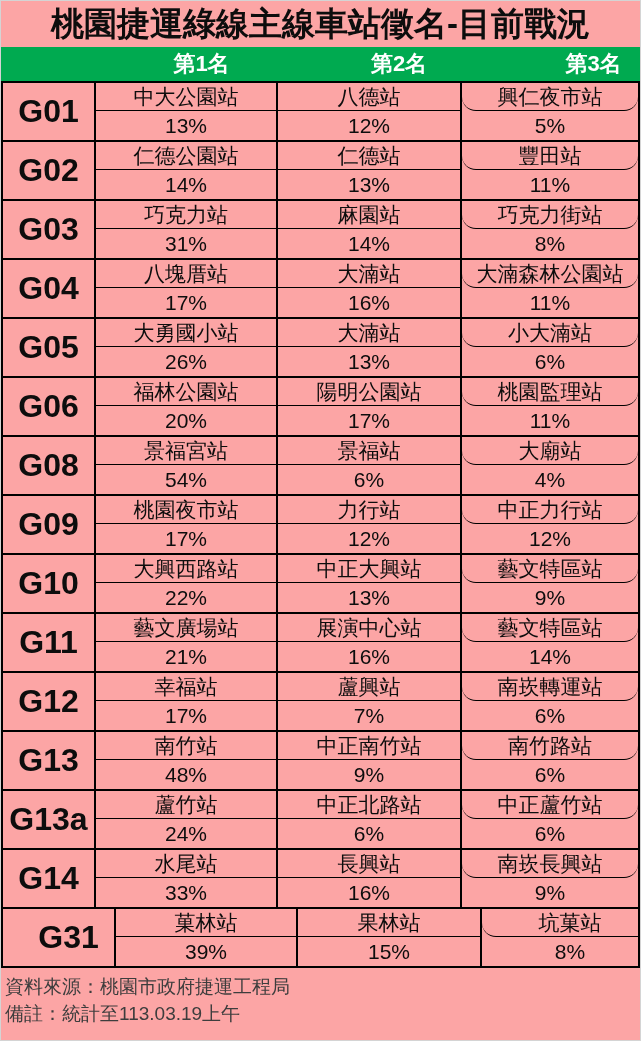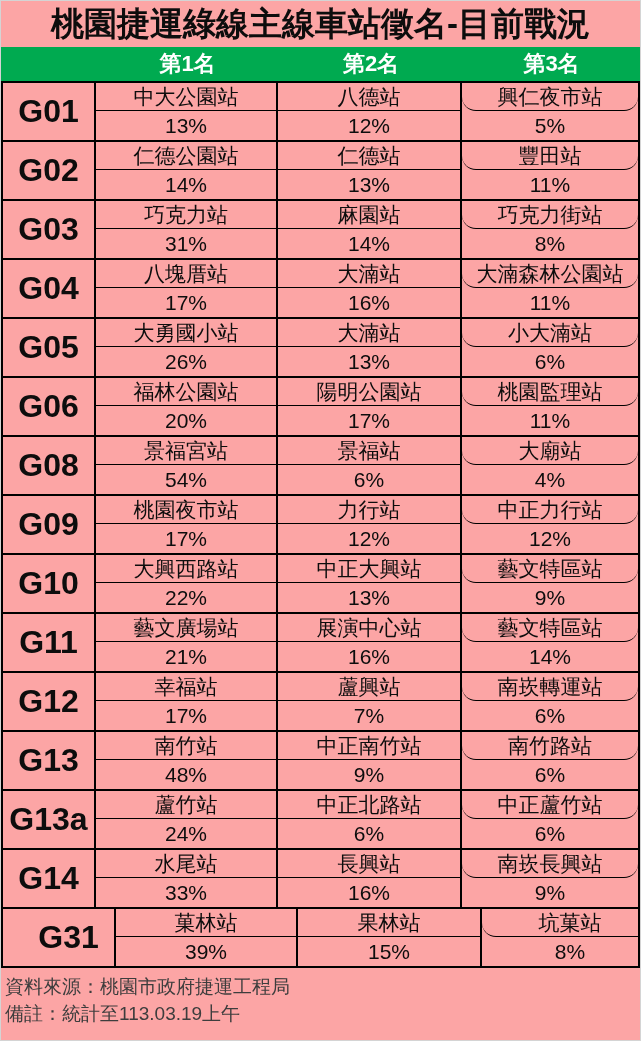--- a/index.html
+++ b/index.html
@@ -22,20 +22,21 @@
     font-weight: bold;
     color: #0d0d0d;
     white-space: nowrap;
   }
 
   .rank-header {
     display: grid;
     grid-template-columns: 95px 183px 184px 177px;
     height: 34px;
     background: #00AA50;
+    gap: 14px;
   }
   .rank-header .hcell {
     line-height: 34px;
     text-align: center;
     font-size: 22px;
     font-weight: bold;
     color: #FFFFFF;
   }
 
   .table-wrap {

